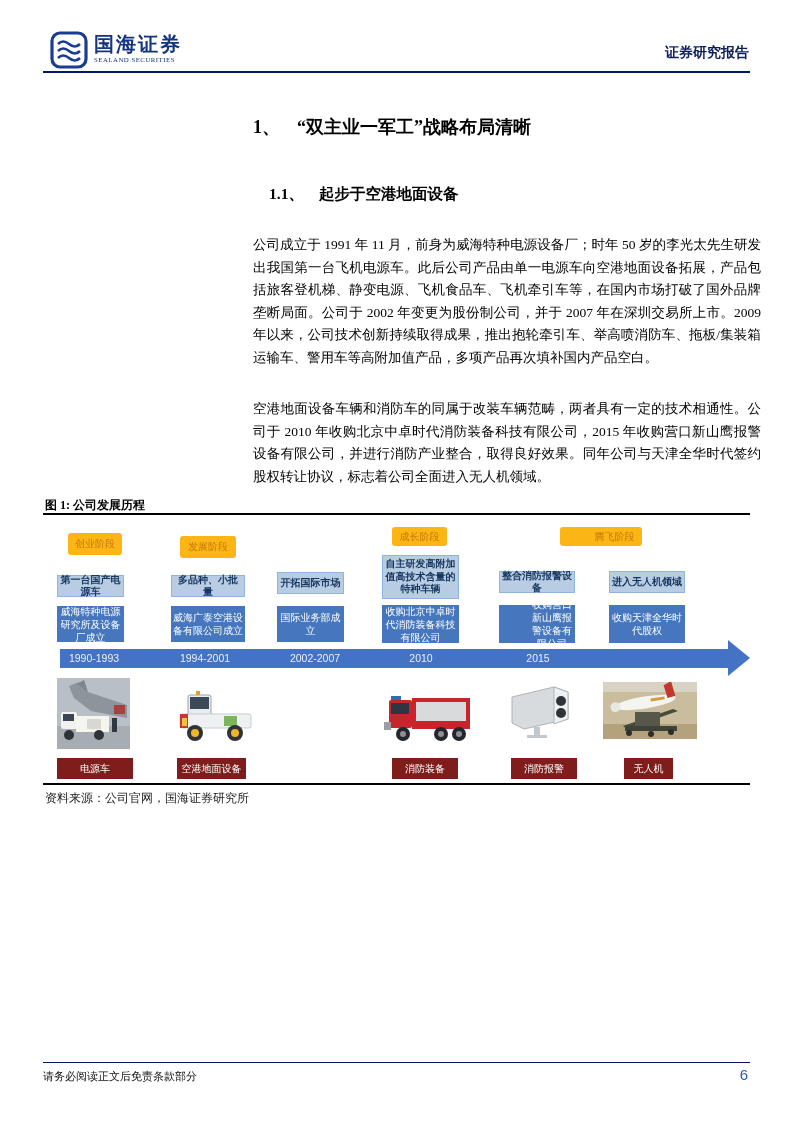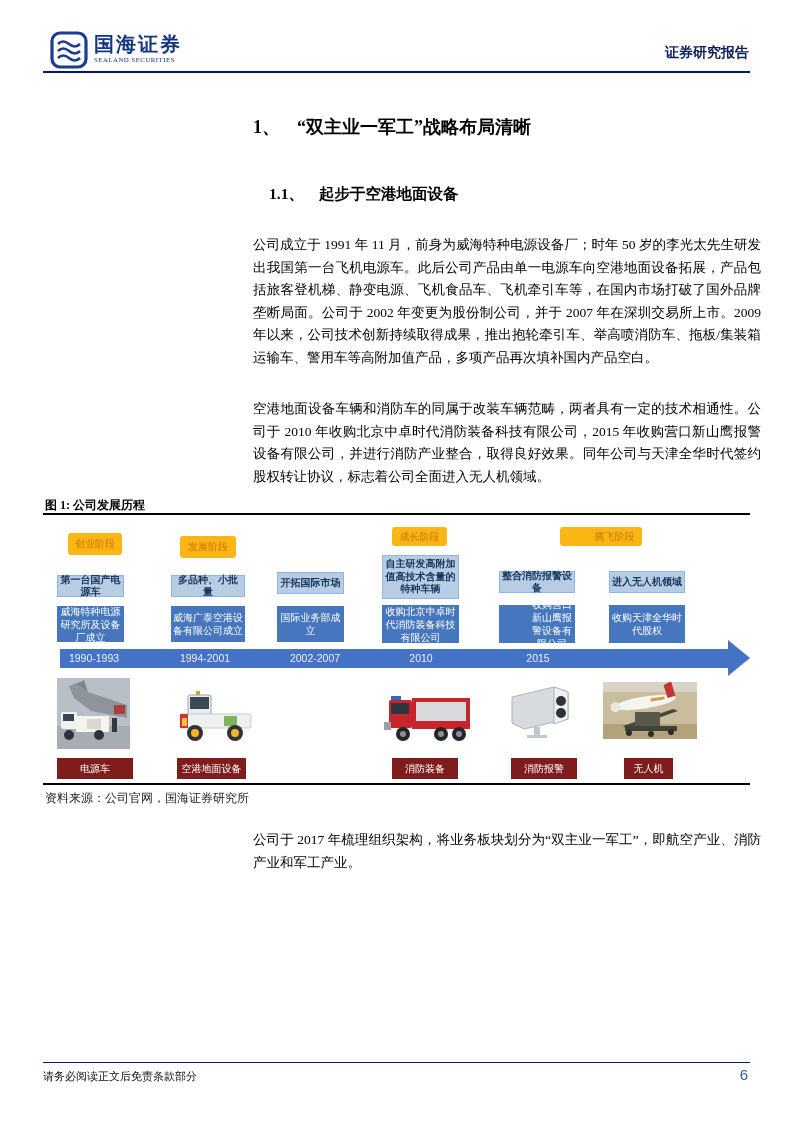--- a/index.html
+++ b/index.html
@@ -183,19 +183,18 @@
 
     <div class="abs plabel" style="left:14px;top:243px;width:76px;height:21px;">电源车</div>
     <div class="abs plabel" style="left:134px;top:243px;width:69px;height:21px;">空港地面设备</div>
     <div class="abs plabel" style="left:349px;top:243px;width:66px;height:21px;">消防装备</div>
     <div class="abs plabel" style="left:468px;top:243px;width:66px;height:21px;">消防报警</div>
     <div class="abs plabel" style="left:581px;top:243px;width:49px;height:21px;">无人机</div>
   </div>
 
   <div class="abs source" style="left:45px;top:790px;">资料来源：公司官网，国海证券研究所</div>
 
-  <div class="abs para" style="left:253px;top:829px;">公司于 2017 年梳理组织架构，将业务板块划分为“双主业一军工”，即航空产业、消防产业和军工产业。</div>
 
   <div class="abs rule" style="left:43px;top:1062px;width:707px;height:1px;"></div>
   <div class="abs disclaimer" style="left:43px;top:1069px;">请务必阅读正文后免责条款部分</div>
   <div class="abs pagenum" style="right:45px;top:1066px;">6</div>
 
 </div>
 
 </body></html>

